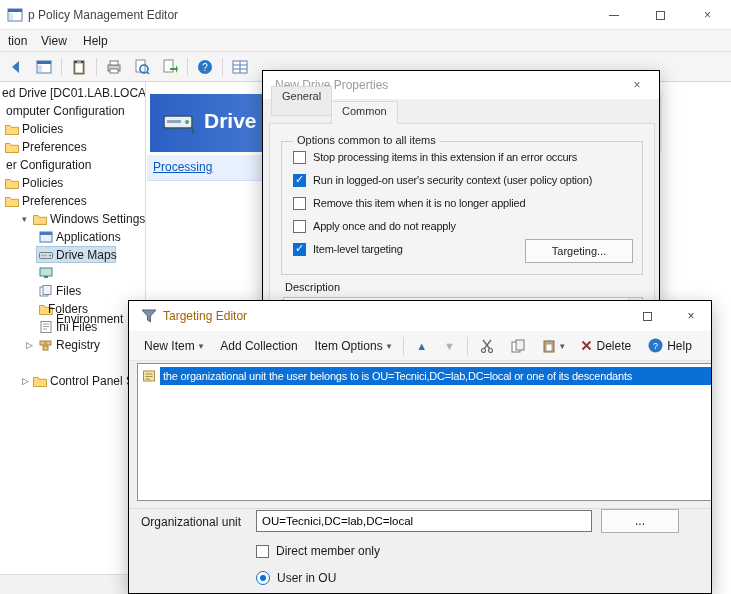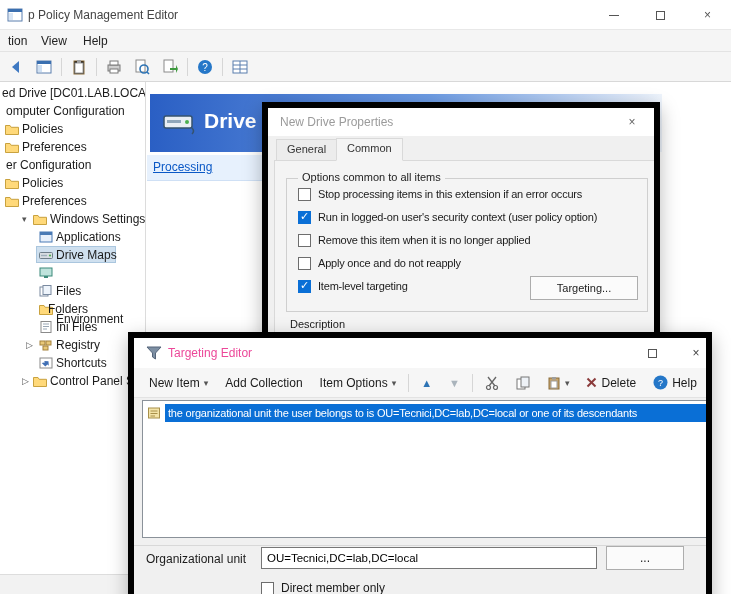--- a/index.html
+++ b/index.html
@@ -40,51 +40,51 @@
   .content { position:absolute; left:146px; top:82px; width:585px; height:512px; background:#fff; }
   .banner { position:absolute; left:4px; top:12px; width:512px; height:58px;
     background:linear-gradient(90deg,#2a5fc4 0%,#6d9ce4 55%,#eef4fc 100%); }
   .banner-title { position:absolute; left:54px; top:15px; color:#fff; font-size:21px; font-weight:bold; white-space:nowrap; }
   .banner-icon { position:absolute; left:12px; top:13px; }
   .proc-strip { position:absolute; left:1px; top:73px; width:115px; height:26px; background:#e7f1fd;
     border-bottom:1px solid #cfe0f5; }
   .proc-link { position:absolute; left:6px; top:5px; color:#0a58c6; text-decoration:underline; }
 
   
-  .dlg { position:absolute; background:#f0f0f0; border:6px solid #000000; box-shadow:0 6px 18px rgba(0,0,0,.28); overflow:hidden;margin-top:32px; }
+  .dlg { position:absolute; background:#f0f0f0; border:1px solid #000000; box-shadow:0 6px 18px rgba(0,0,0,.28); overflow:hidden; }
   .dlg-titlebar { position:absolute; left:0; top:0; right:0; background:#fff; }
   .cb { display:inline-block; width:13px; height:13px; background:#fff; border:1px solid #6d6d6d; position:relative; flex:none; }
   .cb.checked { background:#0a6fd6; border-color:#0a6fd6; }
   .cb.checked::after { content:"✓"; position:absolute; left:1px; top:-2px; color:#fff; font-size:11px; }
   .radio { display:inline-block; width:14px; height:14px; border:1px solid #0a6fd6; border-radius:50%; background:#fff; position:relative; flex:none; }
   .radio.on::after { content:""; position:absolute; left:3px; top:3px; width:6px; height:6px; border-radius:50%; background:#0a6fd6; }
   .btn { background:#fbfbfb; border:1px solid #adadad; text-align:center; font-size:11px; color:#222; }
 
   
   .props { left:262px; top:70px; width:398px; height:240px; }
   .props-title { position:absolute; left:12px; top:7px; color:#9b9b9b; white-space:nowrap; }
   .props-close { position:absolute; right:0; top:0; width:44px; height:28px; text-align:center; line-height:28px; color:#666; }
   .props .dlg-titlebar { height:28px; }
-  .tab { position:absolute; top:31px; height:22px; padding:3px 10px; font-size:11px;
+  .tab { position:absolute; top:15px; height:30px; padding:3px 10px; font-size:11px;
     border:1px solid #d9d9d9; background:#ececec; color:#333; }
   .tab.active { background:#f4f4f4; border-bottom-color:#f4f4f4; height:23px; top:30px; z-index:2; }
   .tabpage { position:absolute; left:6px; top:52px; width:386px; height:182px; background:#f4f4f4; border:1px solid #d9d9d9; }
   .groupbox { position:absolute; left:18px; top:70px; width:362px; height:134px; border:1px solid #cfcfcf; }
   .grouplabel { position:absolute; left:30px; top:63px; background:#f4f4f4; padding:0 4px; font-size:11px; color:#222; }
   .cbrow { position:absolute; left:30px; width:340px; height:16px; display:flex; align-items:center; gap:7px; overflow:hidden; }
   .cblabel { font-size:11px; letter-spacing:-0.2px; white-space:nowrap; }
   .targeting-btn { position:absolute; left:262px; top:168px; width:108px; height:24px; line-height:22px; }
   .desc-label { position:absolute; left:22px; top:210px; font-size:11px; }
   .desc-box { position:absolute; left:20px; top:226px; width:360px; height:60px; background:#fff; border:1px solid #c3c3c3; }
   .desc-sb { position:absolute; right:0; top:0; width:14px; height:100%; background:#f0f0f0; border-left:1px solid #d9d9d9; }
 
   
   .targ { left:128px; top:300px; width:584px; height:294px; }
   .targ .dlg-titlebar { height:30px; }
-  .targ-title { position:absolute; left:34px; top:8px; color:#ec4899; white-space:nowrap; }
+  .targ-title { position:absolute; left:34px; top:8px; color:#a16207; white-space:nowrap; }
   .targ-btn { position:absolute; top:0; width:44px; height:30px; text-align:center; line-height:30px; color:#444; }
   .targ-toolbar { position:absolute; left:0; top:30px; width:584px; height:30px; background:#f6f6f6;
     border-bottom:1px solid #e3e3e3; display:flex; align-items:center; padding-left:10px; gap:7px; }
   .ttb-btn { display:flex; align-items:center; gap:4px; padding:3px 5px; color:#1b1b1b; white-space:nowrap; }
   .dd { font-size:9px; color:#555; }
   .arrow-up { color:#2e74b5; font-size:11px; }
   .arrow-down { color:#aab4bc; font-size:11px; }
   .targ-list { position:absolute; left:8px; top:62px; width:661px; height:138px; background:#fff; border:1px solid #8a9199; }
   .targ-row { position:absolute; left:2px; top:3px; right:2px; height:19px; }
   .targ-row-icon { position:absolute; left:2px; top:2px; }
@@ -313,29 +313,20 @@
       <span class="ticon" style="left:39px;">
         <svg width="14" height="12" viewBox="0 0 14 12">
             <rect x="1" y="2" width="5" height="4" fill="#e8c87a" stroke="#a5823c"></rect>
             <rect x="7" y="2" width="5" height="4" fill="#e8c87a" stroke="#a5823c"></rect>
             <rect x="4" y="7" width="5" height="4" fill="#e8c87a" stroke="#a5823c"></rect>
           </svg>
       </span>
       <span class="tlabel" style="left:56px;">Registry</span>
     </div>
 
-    <div class="trow" style="top:272px;">
-      <span class="ticon" style="left:39px;">
-        <svg width="14" height="12" viewBox="0 0 14 12">
-            <rect x="1" y="1" width="12" height="10" fill="#fff" stroke="#8a8a8a"></rect>
-            <polygon points="4,9 9,9 9,6 11,6 7.5,3 4,6 6,6" fill="#3f6fb5" transform="rotate(45 7 6)"></polygon>
-          </svg>
-      </span>
-      <span class="tlabel" style="left:56px;">Shortcuts</span>
-    </div>
 
     <div class="trow" style="top:290px;">
       <span class="chev" style="left:22px;">▷</span>
       <span class="ticon" style="left:33px;">
         <svg width="14" height="12" viewBox="0 0 14 12">
             <path d="M0.5 2.5 h4.5 l1.2 1.8 h7.3 v7.2 h-13 z" fill="#ffd97a" stroke="#c9a23f"></path>
           </svg>
       </span>
       <span class="tlabel" style="left:50px;">Control Panel Sett</span>
     </div>

